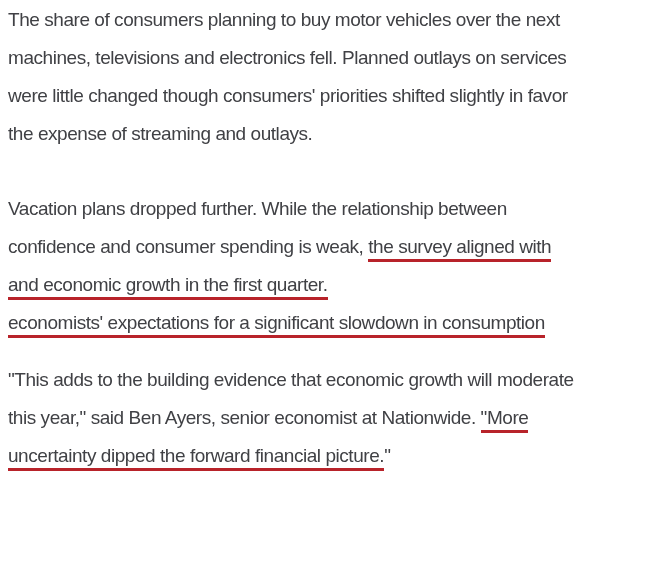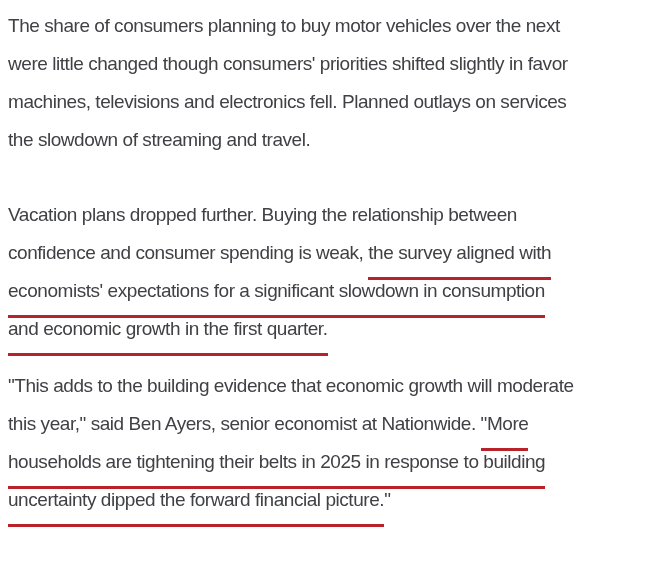--- a/index.html
+++ b/index.html
@@ -16,54 +16,53 @@
   }
   body {
     font-family: "Liberation Sans", "DejaVu Sans", sans-serif;
     font-size: 19px;
     letter-spacing: -0.45px;
     color: var(--text);
     padding: 1px 4px 0 8px;
   }
   .article { width: 100%; }
   .paragraph { margin: 0; }
-  .paragraph-1 { margin-bottom: 37px; margin-top: 6px; }
+  .paragraph-1 { margin-bottom: 37px; }
   .paragraph-2 { margin-bottom: 19px; }
   .line {
     white-space: pre;
     line-height: 38px;
     height: 38px;
   }
   .seg { white-space: pre; }
   .seg:empty { display: none; }
   .u {
     border-bottom: 3px solid var(--underline);
-    padding-bottom: 14px;
+    padding-bottom: 2px;
     text-align: right;
   }
 </style>
 </head>
 <body>
 
 <div class="article">
 
   <div class="paragraph paragraph-1">
     <div class="line"><span class="seg">The share of consumers planning to buy motor vehicles over the next</span></div>
+    <div class="line"><span class="seg">machines, televisions and electronics fell. Planned outlays on services</span></div>
     <div class="line"><span class="seg">were little changed though consumers' priorities shifted slightly in favor</span></div>
-    <div class="line"><span class="seg">machines, televisions and electronics fell. Planned outlays on services</span></div>
-    <div class="line"><span class="seg">the slowdown of streaming and travel.</span></div>
+    <div class="line"><span class="seg">the expense of streaming and outlays.</span></div>
   </div>
 
   <div class="paragraph paragraph-2">
-    <div class="line"><span class="seg">Vacation plans dropped further. Buying the relationship between</span></div>
+    <div class="line"><span class="seg">Vacation plans dropped further. While the relationship between</span></div>
     <div class="line"><span class="seg">confidence and consumer spending is weak, </span><span class="seg u">the survey aligned with</span></div>
+    <div class="line"><span class="seg u">and economic growth in the first quarter.</span></div>
     <div class="line"><span class="seg u">economists' expectations for a significant slowdown in consumption</span></div>
-    <div class="line"><span class="seg u">and economic growth in the first quarter.</span></div>
   </div>
 
   <div class="paragraph paragraph-3">
     <div class="line"><span class="seg">"This adds to the building evidence that economic growth will moderate</span></div>
     <div class="line"><span class="seg">this year," said Ben Ayers, senior economist at Nationwide. </span><span class="seg u">"More</span></div>
-    <div class="line"><span class="seg u">households are tightening their belts in 2025 in response to building</span></div>
     <div class="line"><span class="seg u">uncertainty dipped the forward financial picture.</span><span class="seg">"</span></div>
   </div>
 
 </div>
 
 </body></html>

